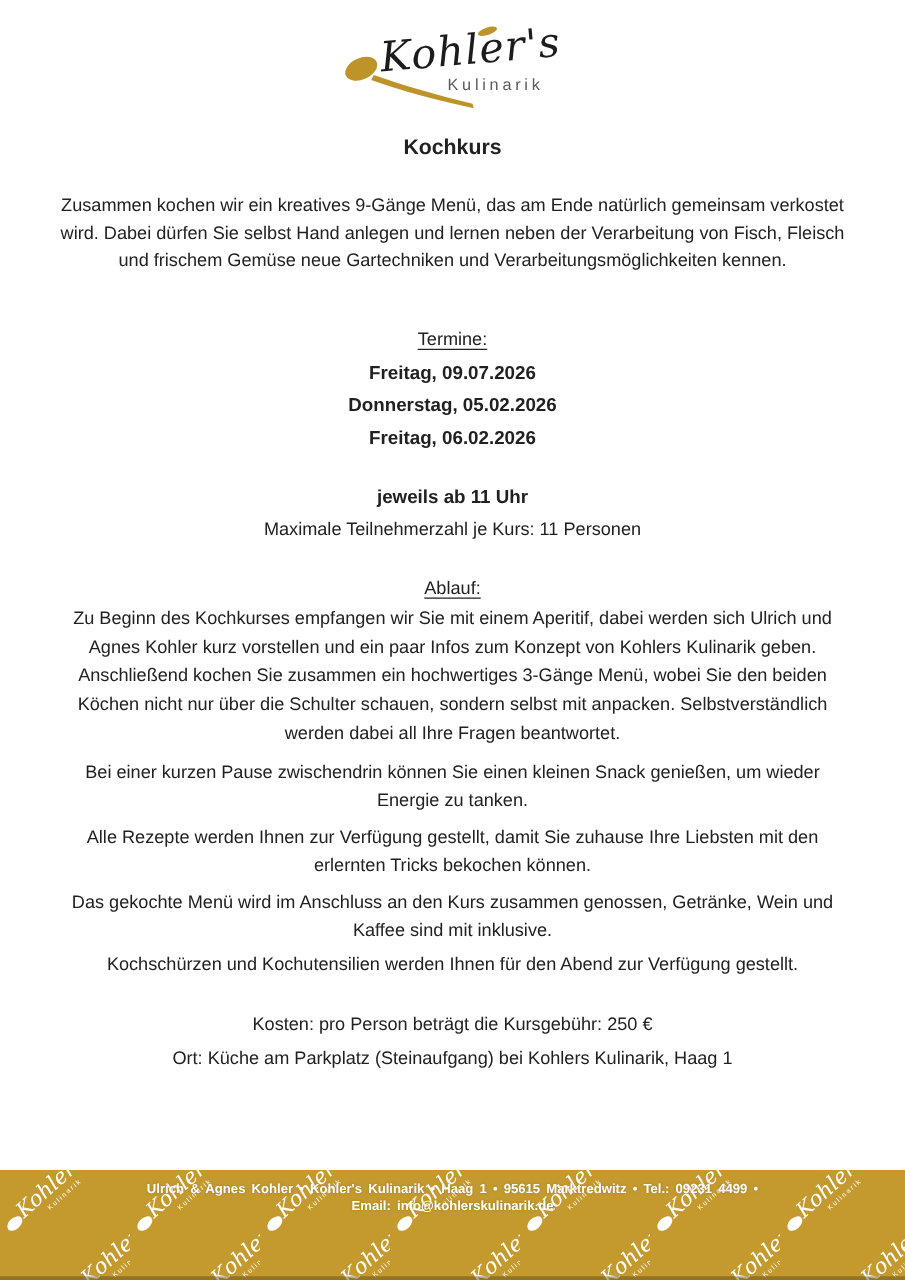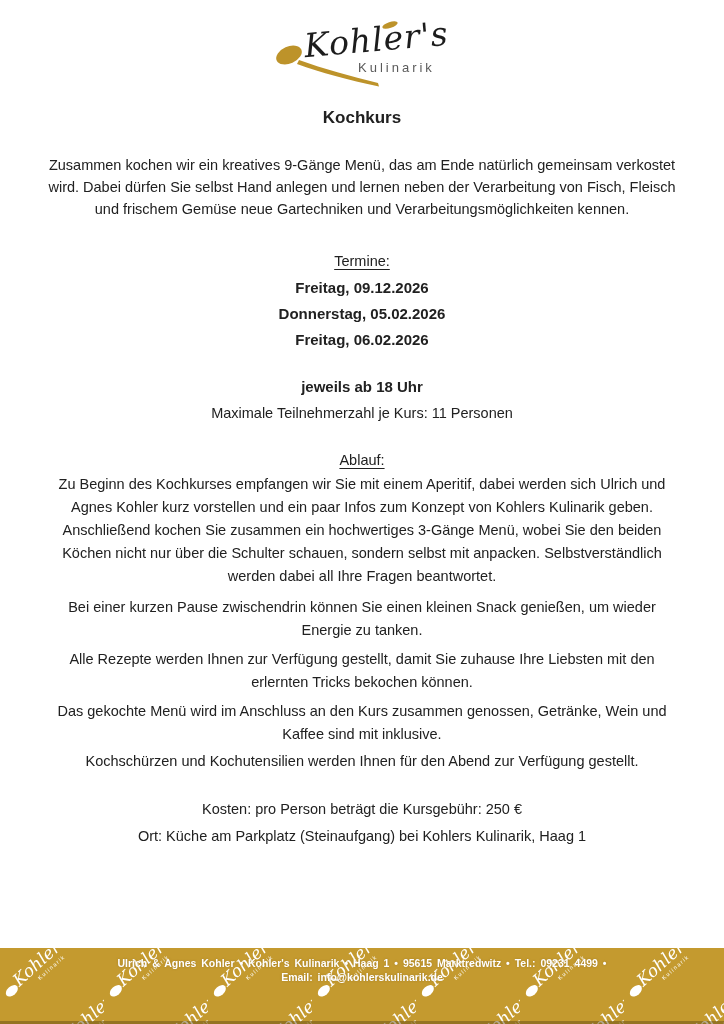--- a/index.html
+++ b/index.html
@@ -57,40 +57,40 @@
     line-height: 23px;
   }
   .intro { margin-top: 24px; line-height: 22px; }
   .heading-underlined {
     text-decoration: underline;
     text-underline-offset: 3px;
     font-size: 14.5px;
     line-height: 22px;
     text-align: center;
   }
-  .termine-heading { margin-top: 30px; }
+  .termine-heading { margin-top: 41px; }
   .date-line { margin-top: 4px; font-size: 15px; font-weight: bold; line-height: 22px; text-align: center; }
   .date-first { margin-top: 5px; }
   .time-note { margin-top: 25px; font-size: 15px; font-weight: bold; line-height: 22px; text-align: center; }
   .capacity { margin-top: 4px; font-size: 14.5px; line-height: 22px; text-align: center; }
   .ablauf-heading { margin-top: 25px; }
   .ablauf-para { margin-top: 2px; }
   .pause-para { margin-top: 8px; line-height: 23px; }
   .menu-para { margin-top: 6px; line-height: 23px; }
   .rezepte-para { margin-top: 6px; line-height: 23px; }
   .dauer-line { margin-top: 6px; font-size: 14.5px; line-height: 22px; text-align: center; }
   .equip-line { margin-top: 4px; font-size: 14.5px; line-height: 22px; text-align: left; }
   .kosten-line { margin-top: 26px; font-size: 14.5px; line-height: 22px; text-align: center; }
   .ort-line { margin-top: 5px; font-size: 14.5px; line-height: 22px; text-align: center; }
   .u { text-underline-offset: 3px; }
   
   .footer-band {
     position: absolute;
     left: 0; right: 0; bottom: 0;
-    height: 76px;
+    height: 88px;
     background: #c49a2f;
     overflow: hidden;
   }
   .footer-pattern { position: absolute; left: 0; top: 0; }
   .footer-edge {
     position: absolute; left: 0; right: 0; bottom: 0;
     height: 3px; background: rgba(90, 70, 20, 0.45);
   }
   .footer-text {
     position: relative;
@@ -122,25 +122,25 @@
     <div class="logo-sub">Kulinarik</div>
   </div>
 
   <div class="content">
 
     <div class="doc-title">Kochkurs</div>
 
     <p class="para intro">Zusammen kochen wir ein kreatives 9-Gänge Menü, das am Ende natürlich gemeinsam verkostet wird. Dabei dürfen Sie selbst Hand anlegen und lernen neben der Verarbeitung von Fisch, Fleisch und frischem Gemüse neue Gartechniken und Verarbeitungsmöglichkeiten kennen.</p>
 
     <div class="heading-underlined termine-heading">Termine:</div>
-    <div class="date-line date-first">Freitag, 09.12.2026</div>
+    <div class="date-line date-first">Freitag, 09.07.2026</div>
     <div class="date-line">Donnerstag, 05.02.2026</div>
     <div class="date-line">Freitag, 06.02.2026</div>
 
-    <div class="time-note">jeweils ab 18 Uhr</div>
+    <div class="time-note">jeweils ab 11 Uhr</div>
     <div class="capacity">Maximale Teilnehmerzahl je Kurs: 11 Personen</div>
 
     <div class="heading-underlined ablauf-heading">Ablauf:</div>
     <p class="para ablauf-para">Zu Beginn des Kochkurses empfangen wir Sie mit einem Aperitif, dabei werden sich Ulrich und Agnes Kohler kurz vorstellen und ein paar Infos zum Konzept von Kohlers Kulinarik geben. Anschließend kochen Sie zusammen ein hochwertiges 3-Gänge Menü, wobei Sie den beiden Köchen nicht nur über die Schulter schauen, sondern selbst mit anpacken. Selbstverständlich werden dabei all Ihre Fragen beantwortet.</p>
     <p class="para pause-para">Bei einer kurzen Pause zwischendrin können Sie einen kleinen Snack genießen, um wieder Energie zu tanken.</p>
     <p class="para rezepte-para">Alle Rezepte werden Ihnen zur Verfügung gestellt, damit Sie zuhause Ihre Liebsten mit den erlernten Tricks bekochen können.</p>
     <p class="para menu-para">Das gekochte Menü wird im Anschluss an den Kurs zusammen genossen, Getränke, Wein und Kaffee sind mit inklusive.</p>
 
     <div class="equip-line">Kochschürzen und Kochutensilien werden Ihnen für den Abend zur Verfügung gestellt.</div>
 

